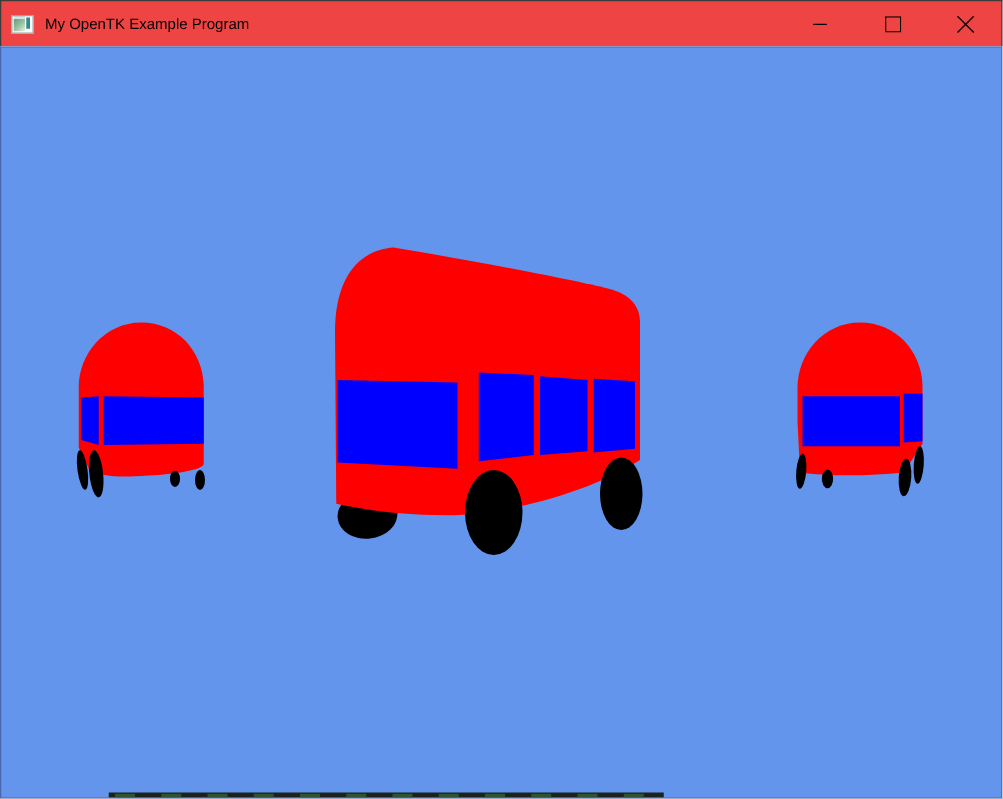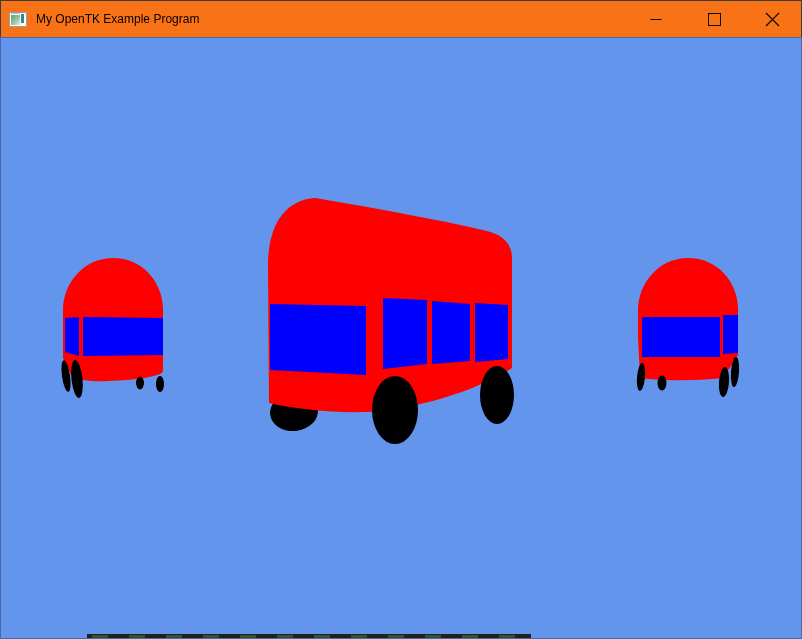--- a/index.html
+++ b/index.html
@@ -5,21 +5,21 @@
   html,body { margin:0; padding:0; background:#d8d8d8; }
   body { width:802px; height:639px; font-family:"Liberation Sans",sans-serif; }
   .window { width:802px; height:639px; position:relative; background:#ffffff; }
 
   
   .titlebar {
     box-sizing:border-box;
     height:37px;
     border:1px solid #3c3c3c;
     border-bottom:none;
-    background:#f97316;
+    background:#ef4444;
     display:flex;
     align-items:center;
   }
   .app-icon {
     width:18px; height:15px;
     margin-left:8px;
     box-sizing:border-box;
     border:1px solid #9aa0a0;
     background:#fbfbfb;
     position:relative;

